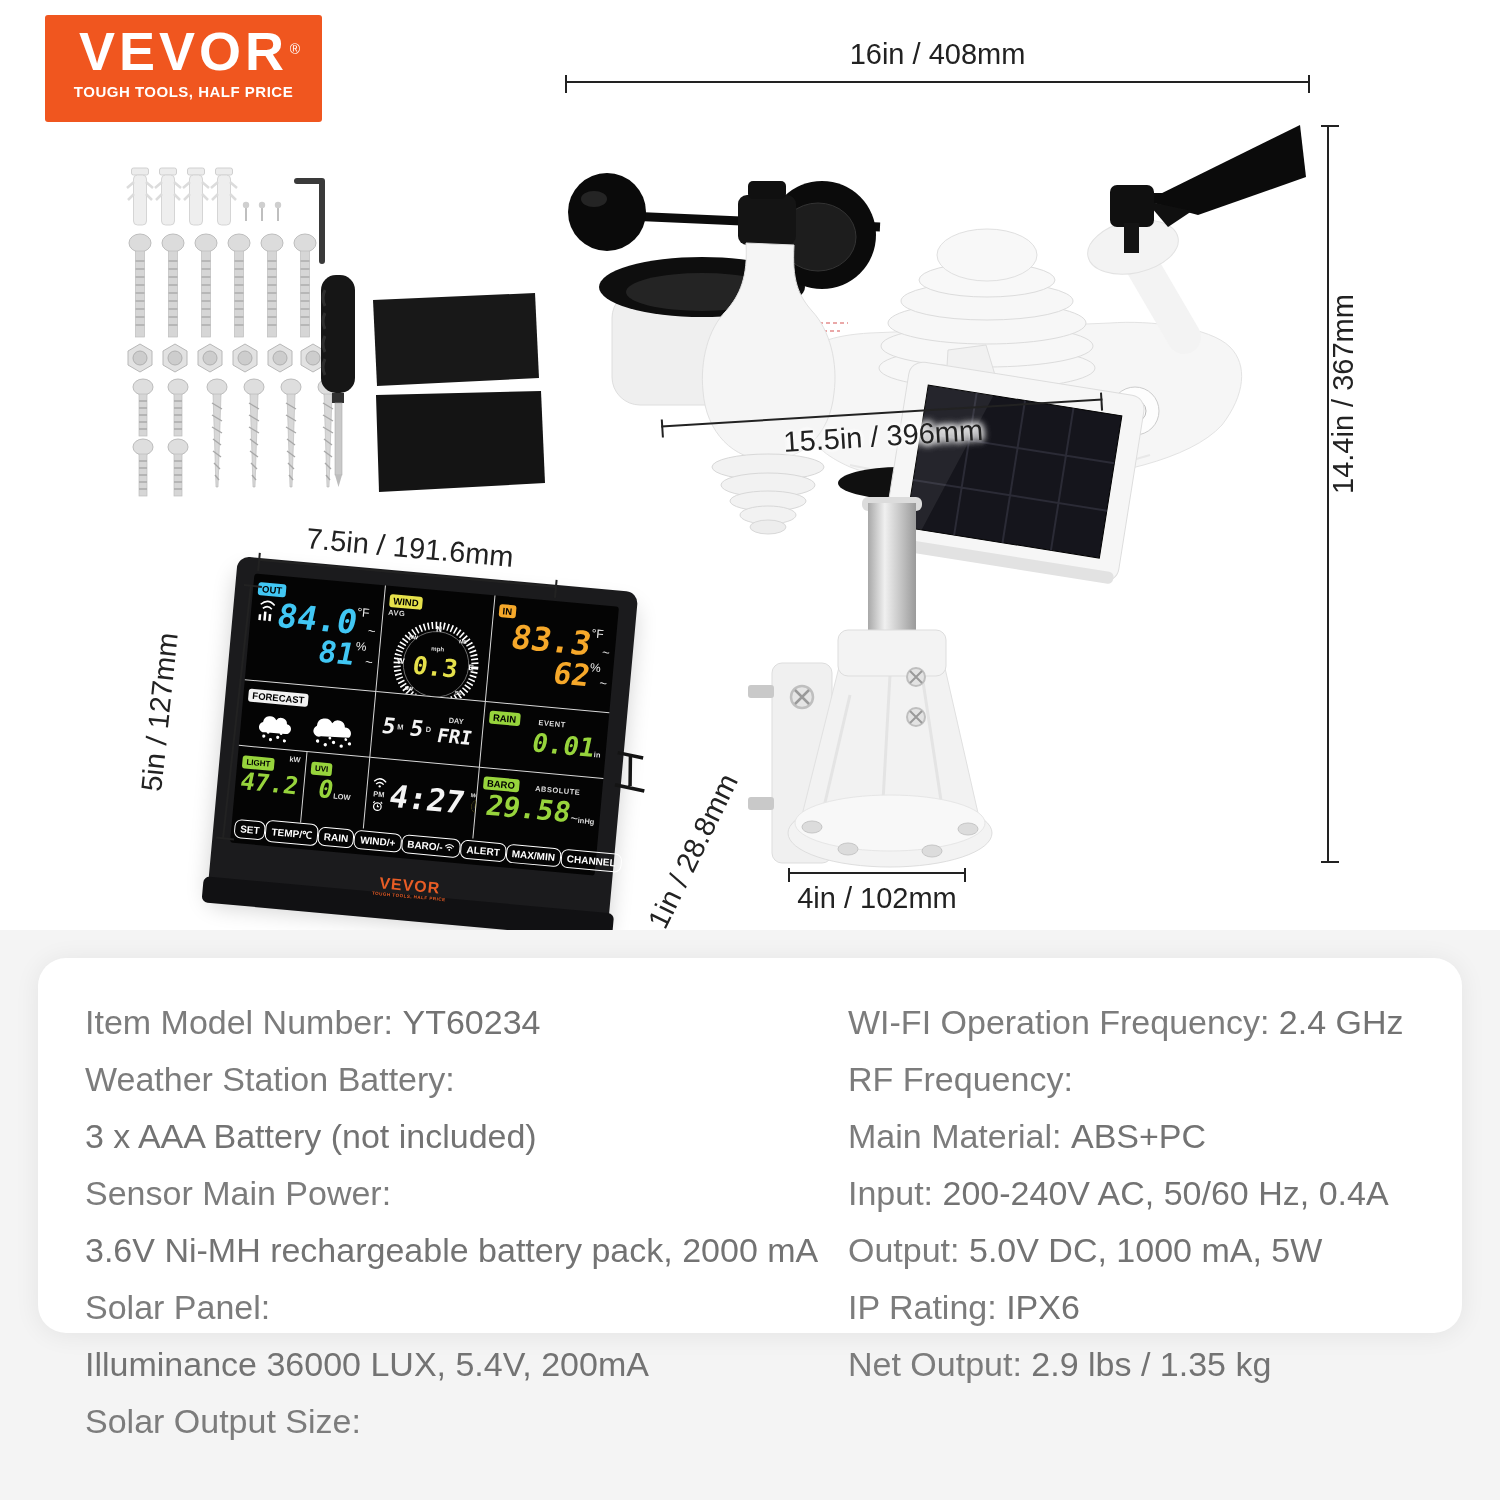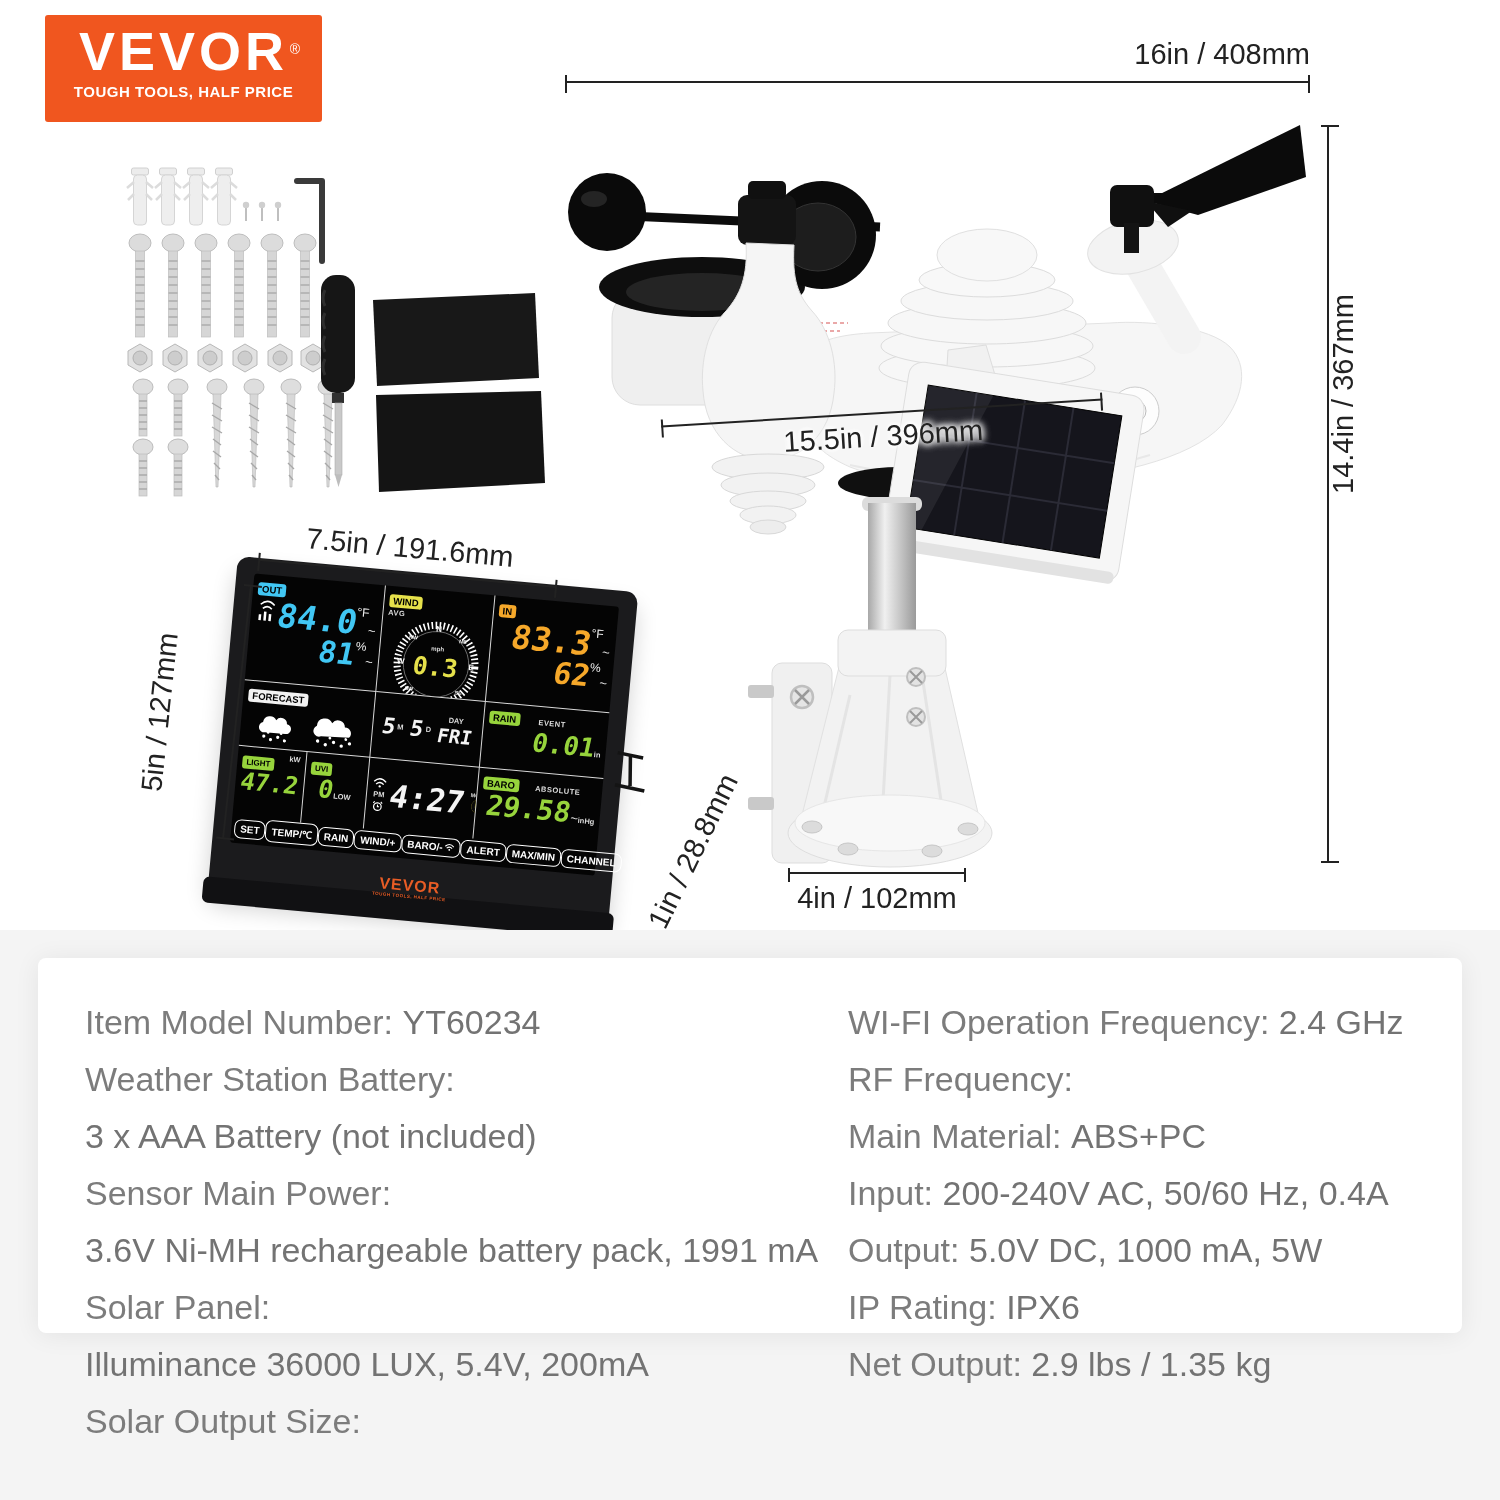--- a/index.html
+++ b/index.html
@@ -51,21 +51,21 @@
   .bezel-brand{position:absolute;left:0;right:0;bottom:10px;text-align:center;color:#E85C25;}
   .bezel-brand .bb-name{font-size:16px;font-weight:800;letter-spacing:1px;line-height:16px;}
   .bezel-brand .bb-tag{font-size:4.5px;font-weight:700;letter-spacing:.5px;}
   .subcells{position:absolute;inset:0;display:flex;}
   .subcell{flex:1;position:relative;padding:4px 5px;}
   .subcell.first{border-right:1.5px solid #d9d9d9;}
 
   
   .bottom-band{position:absolute;left:0;top:930px;width:1500px;height:570px;background:#f4f4f4;}
   .spec-card{position:absolute;left:38px;top:28px;width:1424px;height:375px;background:#ffffff;
-             border-radius:8px;box-shadow:0 2px 26px rgba(0,0,0,.07);}
+             border-radius:28px;box-shadow:0 2px 26px rgba(0,0,0,.07);}
   .spec-col{position:absolute;top:36px;}
   .spec-col.left{left:47px;} .spec-col.right{left:810px;}
   .spec-line{height:57px;display:flex;align-items:center;font-size:34px;white-space:pre;}
   .t-gray{color:#7c7c7c;} .t-orange{color:#737373;}
 </style>
 </head>
 <body>
 
 <div id="stage">
 
@@ -395,21 +395,21 @@
           </div>
       </div>
     </div>
     <div class="bezel-brand">
       <div class="bb-name">VEVOR</div>
       <div class="bb-tag">TOUGH TOOLS, HALF PRICE</div>
     </div>
   </div>
 
   <div style="position:absolute;left:565px;top:38px;width:745px;">
-    <div class="dim-label" style="text-align:right;">16in / 408mm</div>
+    <div class="dim-label" style="text-align:center;">16in / 408mm</div>
     <div class="dim-line" style="margin-top:10px;">
         <span class="tick l"></span>
         <span class="tick r"></span>
       </div>
   </div>
 
   <div class="vline" style="left:1327px;top:125px;height:738px;">
     <span class="tick t"></span>
       <span class="tick b"></span>
     <div class="dim-label" style="position:absolute;left:14px;top:50%;transform:translate(-0%,-50%) rotate(-90deg);transform-origin:left center;">14.4in / 367mm</div>
@@ -452,21 +452,21 @@
     <div class="dim-label" style="text-align:center;margin-top:8px;">4in / 102mm</div>
   </div>
 
   <div class="bottom-band">
     <div class="spec-card">
       <div class="spec-col left">
           <div class="spec-line"><span class="t-gray">Item Model Number: </span><span class="t-orange">YT60234</span></div>
           <div class="spec-line"><span class="t-gray">Weather Station Battery:</span></div>
           <div class="spec-line"><span class="t-orange">3 x AAA Battery (not included)</span></div>
           <div class="spec-line"><span class="t-gray">Sensor Main Power:</span></div>
-          <div class="spec-line"><span class="t-orange">3.6V Ni-MH rechargeable battery pack, 1991 mA</span></div>
+          <div class="spec-line"><span class="t-orange">3.6V Ni-MH rechargeable battery pack, 2000 mA</span></div>
           <div class="spec-line"><span class="t-gray">Solar Panel:</span></div>
           <div class="spec-line"><span class="t-orange">Illuminance 36000 LUX, 5.4V, 200mA</span></div>
           <div class="spec-line"><span class="t-gray">Solar Output Size: </span></div>
         </div>
       <div class="spec-col right">
           <div class="spec-line"><span class="t-gray">WI-FI Operation Frequency: </span><span class="t-orange">2.4 GHz</span></div>
           <div class="spec-line"><span class="t-gray">RF Frequency:</span></div>
           <div class="spec-line"><span class="t-gray">Main Material: </span><span class="t-orange">ABS+PC</span></div>
           <div class="spec-line"><span class="t-gray">Input: </span><span class="t-orange">200-240V AC, 50/60 Hz, 0.4A</span></div>
           <div class="spec-line"><span class="t-gray">Output: </span><span class="t-orange">5.0V DC, 1000 mA, 5W</span></div>

